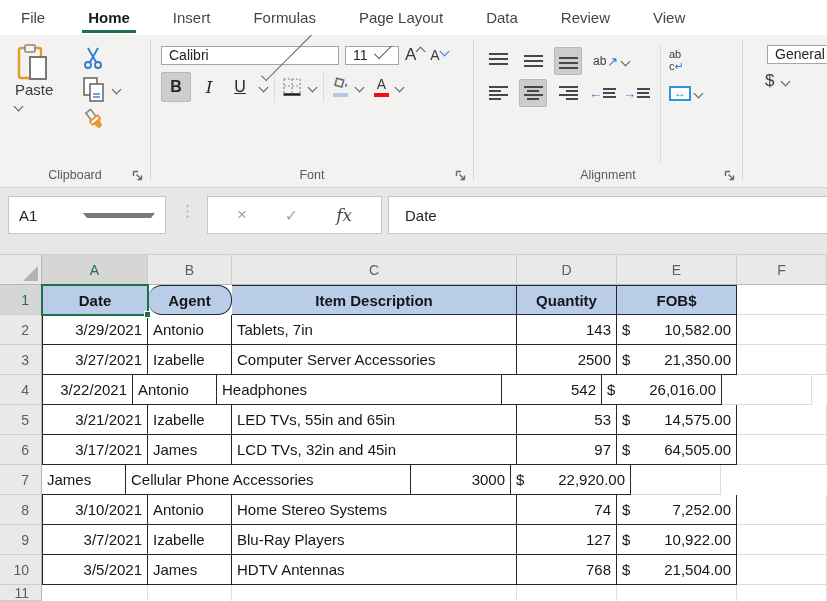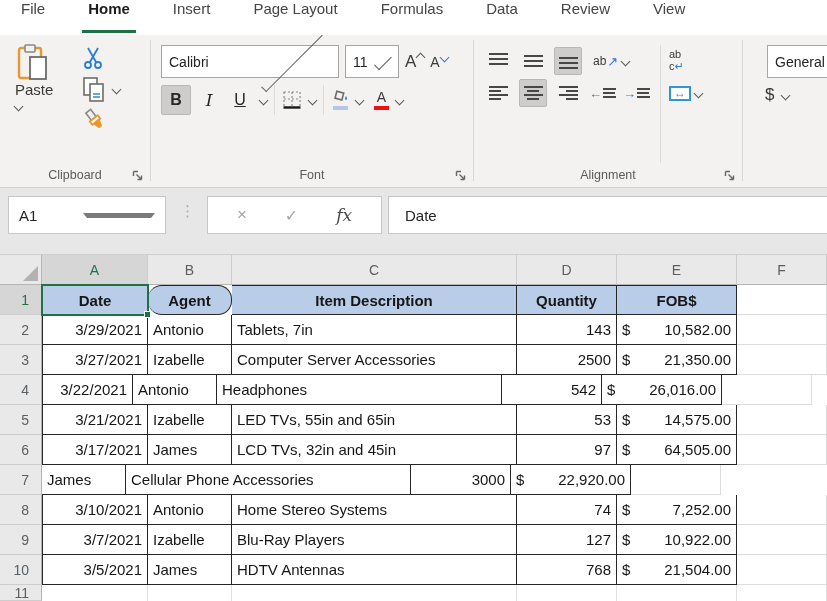--- a/index.html
+++ b/index.html
@@ -3,21 +3,21 @@
 <meta charset="utf-8">
 <style>
   * { box-sizing: border-box; margin: 0; padding: 0; }
   html,body { width:827px; height:601px; overflow:hidden; background:#fff;
     font-family:"Liberation Sans", sans-serif; }
 
   
   .tabbar { height:35px; background:#fff; display:flex; align-items:center;
     padding-left:21px; gap:43px; }
   .tab { position:relative; font-size:15px; color:#454545; height:35px;
-    display:flex; cursor:default; }
+    display:flex; align-items:center; cursor:default; }
   .tab.active { color:#1c1c1c; font-weight:700; }
   .tab.active::after { content:""; position:absolute; left:-6px; right:-6px;
     bottom:2px; height:3px; background:#1e7145; }
 
   
   .ribbon { height:153px; background:#f3f2f1; border-bottom:1px solid #d2d0ce;
     display:flex; overflow:hidden; }
   .grp { display:flex; flex-direction:column; height:100%; }
   .grp-c { flex:1; }
   .grp-l { height:24px; display:flex; align-items:center; justify-content:center;
@@ -26,22 +26,22 @@
   .vsep { width:1px; background:#d8d6d4; margin:5px 0 6px 0; }
   .rrow { display:flex; align-items:center; }
   .chev { width:7px; height:7px; border-left:1.6px solid #5a5a5a;
     border-bottom:1.6px solid #5a5a5a; transform:rotate(-45deg);
     display:inline-block; margin-left:4px; flex:none; }
   .chev.up { transform:rotate(135deg); }
   .chev.blue { border-color:#2b7cd3; }
   .tbtn { display:flex; align-items:center; justify-content:center;
     border-radius:2px; cursor:default; }
   .tbtn.on { background:#cfcdcb; border:1px solid #bab8b5; }
-  .combo { background:#fff; border:1px solid #a8a6a4; height:33px;
-    display:flex; align-items:center; padding:0 7px; font-size:14px; color:#242424; }
+  .combo { background:#fff; border:1px solid #a8a6a4; height:19px;
+    display:flex; padding:0 7px; font-size:14px; color:#242424; }
   .combo span { flex:1; }
 
   
   .clip-c { display:flex; padding-top:8px; }
   .paste { margin-left:15px; width:58px; display:flex; flex-direction:column;
     align-items:flex-start; font-size:15px; color:#3a3a3a; }
   .paste .chev { margin:5px 0 0 0; }
   .clip-col { margin-left:9px; margin-top:3px; display:flex; flex-direction:column;
     gap:6px; }
   .sbtn { display:flex; align-items:center; }
@@ -156,25 +156,25 @@
 <div class="tabbar" id="tabs" data-name="ribbon-tab-bar">
     <div class="tab" data-name="tab-file">
       <span data-name="tab-label">File</span>
     </div>
     <div class="tab active" data-name="tab-home">
       <span data-name="tab-label">Home</span>
     </div>
     <div class="tab" data-name="tab-insert">
       <span data-name="tab-label">Insert</span>
     </div>
+    <div class="tab" data-name="tab-formulas">
+      <span data-name="tab-label">Formulas</span>
+    </div>
     <div class="tab" data-name="tab-page-layout">
       <span data-name="tab-label">Page Layout</span>
-    </div>
-    <div class="tab" data-name="tab-formulas">
-      <span data-name="tab-label">Formulas</span>
     </div>
     <div class="tab" data-name="tab-data">
       <span data-name="tab-label">Data</span>
     </div>
     <div class="tab" data-name="tab-review">
       <span data-name="tab-label">Review</span>
     </div>
     <div class="tab" data-name="tab-view">
       <span data-name="tab-label">View</span>
     </div>

